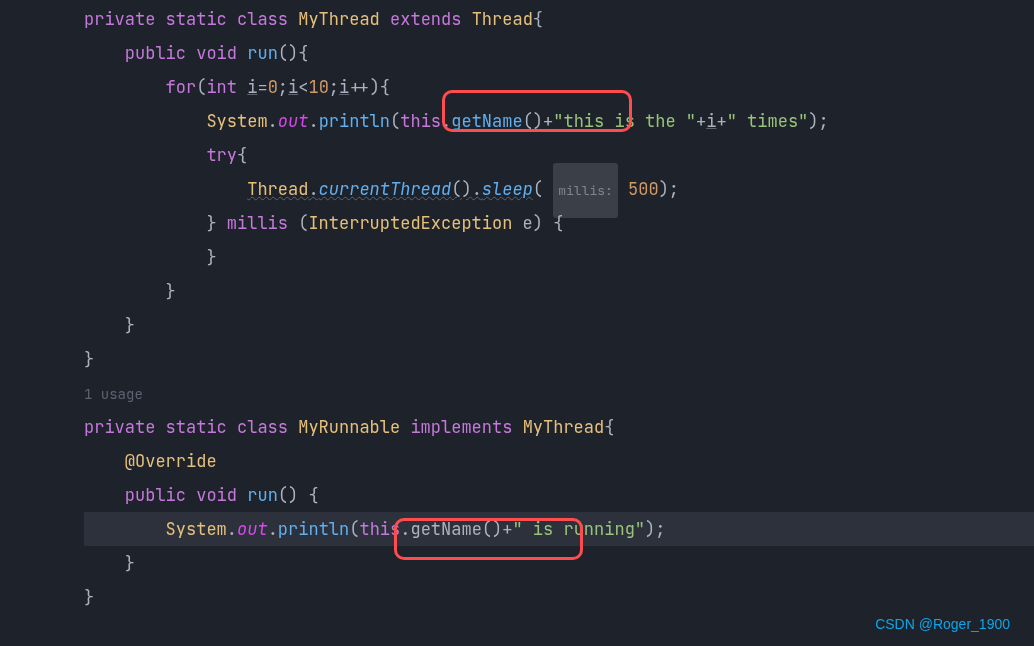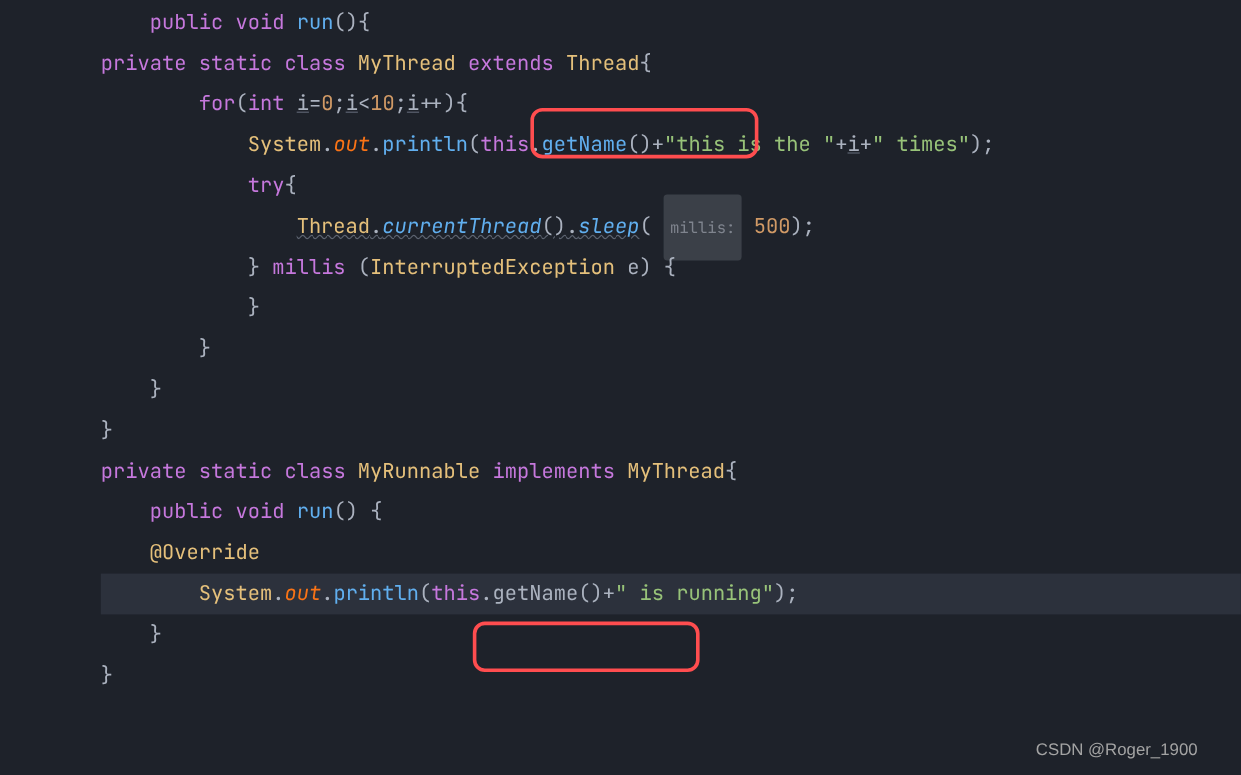--- a/index.html
+++ b/index.html
@@ -30,21 +30,21 @@
     .highlight-line {
       background: #2c313c;
     }
     .keyword { color: #c678dd; }
     .type { color: #e5c07b; }
     .method { color: #61afef; }
     .string { color: #98c379; }
     .number { color: #d19a66; }
     .default { color: #abb2bf; }
     .italic { font-style: italic; }
-    .field { color: #f97316; font-style: italic; }
+    .field { color: #d946ef; font-style: italic; }
     .annotation { color: #e5c07b; }
     .param-hint {
       background: #3b4048;
       color: #7f848e;
       font-size: 13px;
       padding: 19px 5px;
       border-radius: 3px;
       font-style: normal;
     }
     .usage-hint {
@@ -62,60 +62,61 @@
     .red-box {
       position: absolute;
       border: 3.5px solid #ff4d4f;
       border-radius: 10px;
       pointer-events: none;
       z-index: 10;
     }
     .watermark {
       position: absolute;
       bottom: 8px;
-      right: 36px;
-      color: #a3a3a3;
+      right: 24px;
+      color: #0ea5e9;
       font-size: 14px;
       font-family: sans-serif;
     }
   </style>
 </head>
 <body>
 
 <div class="code-area">
 
+  <div class="line"><span class="keyword">private</span> <span class="keyword">static</span> <span class="keyword">class</span> <span class="type">MyThread</span> <span class="keyword">extends</span> <span class="type">Thread</span><span class="default">{</span></div>
+
   <div class="line">    <span class="keyword">public</span> <span class="keyword">void</span> <span class="method">run</span><span class="default">(){</span></div>
-
-  <div class="line"><span class="keyword">private</span> <span class="keyword">static</span> <span class="keyword">class</span> <span class="type">MyThread</span> <span class="keyword">extends</span> <span class="type">Thread</span><span class="default">{</span></div>
 
   <div class="line">        <span class="keyword">for</span><span class="default">(</span><span class="keyword">int</span> <span class="default underline">i</span><span class="default">=</span><span class="number">0</span><span class="default">;</span><span class="default underline">i</span><span class="default">&lt;</span><span class="number">10</span><span class="default">;</span><span class="default underline">i</span><span class="default">++){</span></div>
 
   <div class="line">            <span class="type">System</span><span class="default">.</span><span class="field">out</span><span class="default">.</span><span class="method">println</span><span class="default">(</span><span class="keyword">this</span><span class="default">.</span><span class="method">getName</span><span class="default">()</span><span class="default">+</span><span class="string">"this is the "</span><span class="default">+</span><span class="default underline">i</span><span class="default">+</span><span class="string">" times"</span><span class="default">);</span></div>
 
   <div class="line">            <span class="keyword">try</span><span class="default">{</span></div>
 
   <div class="line">                <span class="type warn-underline">Thread</span><span class="default warn-underline">.</span><span class="method italic warn-underline">currentThread</span><span class="default warn-underline">()</span><span class="default warn-underline">.</span><span class="method italic warn-underline">sleep</span><span class="default">(</span> <span class="param-hint">millis:</span><span> </span><span class="number">500</span><span class="default">);</span></div>
 
   <div class="line">            <span class="default">}</span> <span class="keyword">millis</span> <span class="default">(</span><span class="type">InterruptedException</span><span class="default"> e) {</span></div>
 
 
   <div class="line">            <span class="default">}</span></div>
 
   <div class="line">        <span class="default">}</span></div>
 
   <div class="line">    <span class="default">}</span></div>
 
   <div class="line"><span class="default">}</span></div>
 
+  <div class="line"><span class="usage-hint">1 usage</span></div>
 
   <div class="line"><span class="keyword">private</span> <span class="keyword">static</span> <span class="keyword">class</span> <span class="type">MyRunnable</span> <span class="keyword">implements</span> <span class="type">MyThread</span><span class="default">{</span></div>
 
+  <div class="line">    <span class="annotation">@Override</span></div>
+
   <div class="line">    <span class="keyword">public</span> <span class="keyword">void</span> <span class="method">run</span><span class="default">() {</span></div>
-
-  <div class="line">    <span class="annotation">@Override</span></div>
 
   <div class="line highlight-line">        <span class="type">System</span><span class="default">.</span><span class="field">out</span><span class="default">.</span><span class="method">println</span><span class="default">(</span><span class="keyword">this</span><span class="default">.</span><span class="default">getName</span><span class="default">()</span><span class="default">+</span><span class="string">" is running"</span><span class="default">);</span></div>
 
   <div class="line">    <span class="default">}</span></div>
 
   <div class="line"><span class="default">}</span></div>
 
 </div>
 
 <div class="red-box" style="top:90px; left:442px; width:190px; height:42px;"></div>

